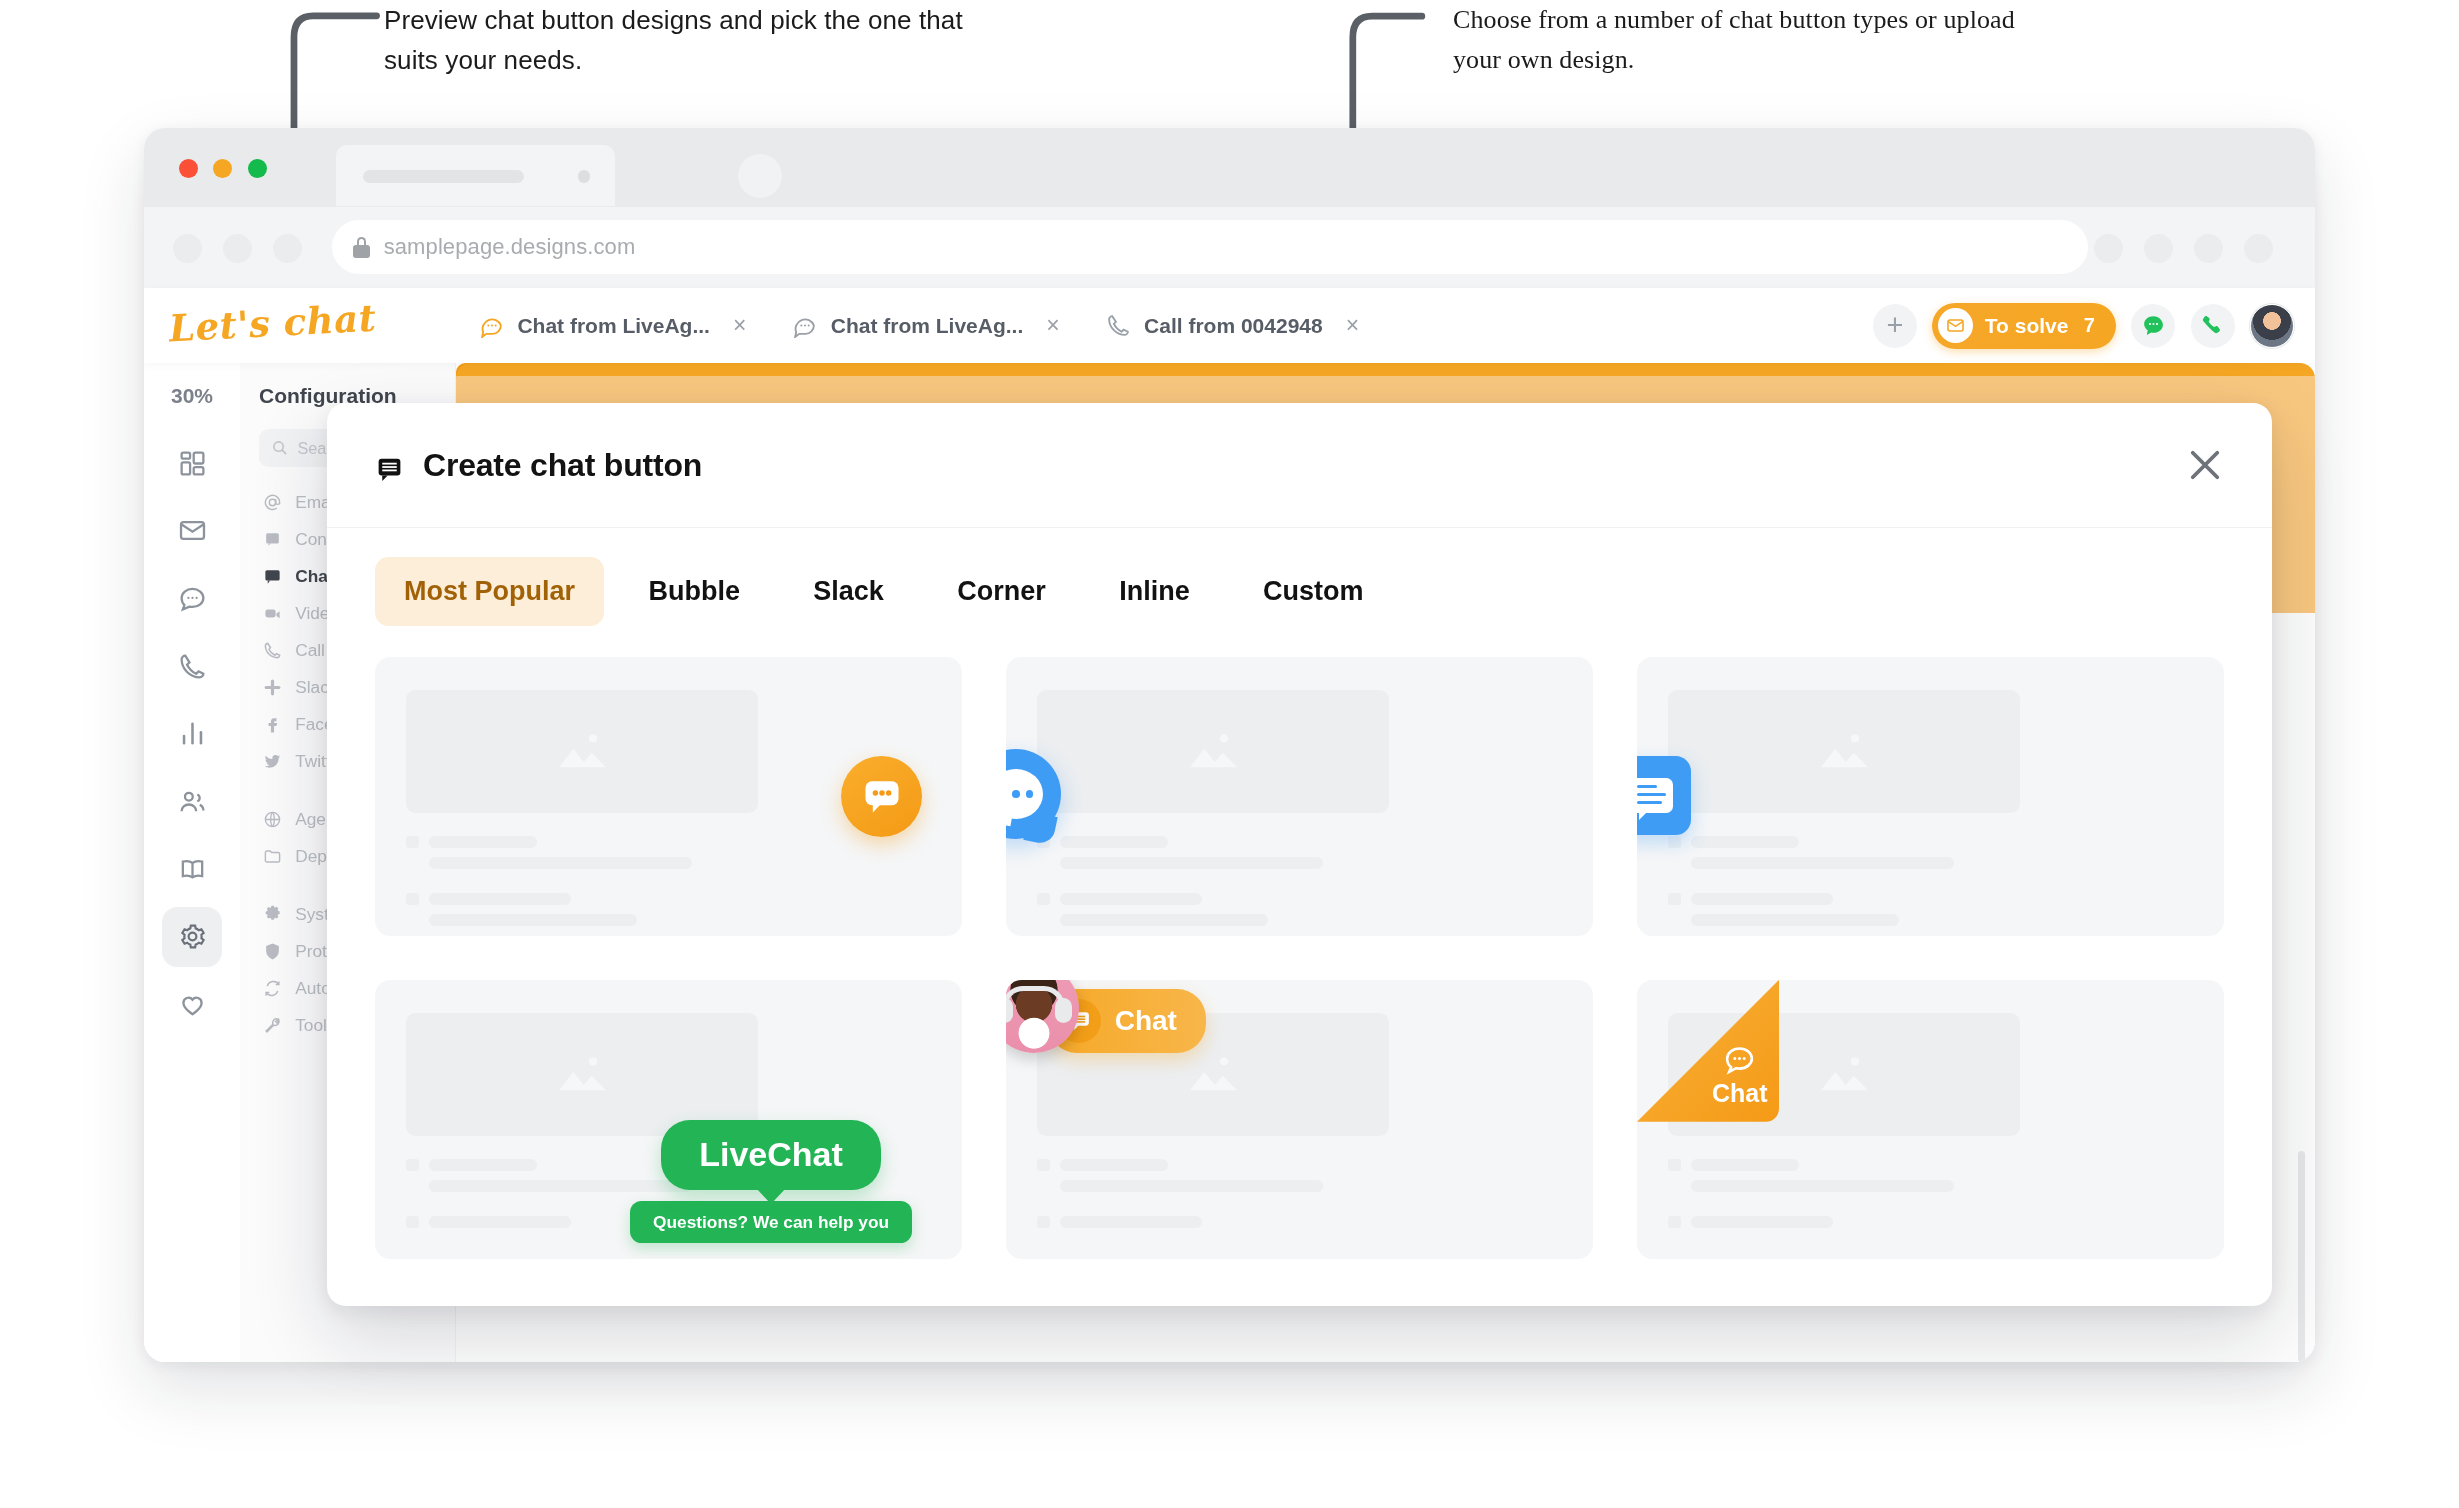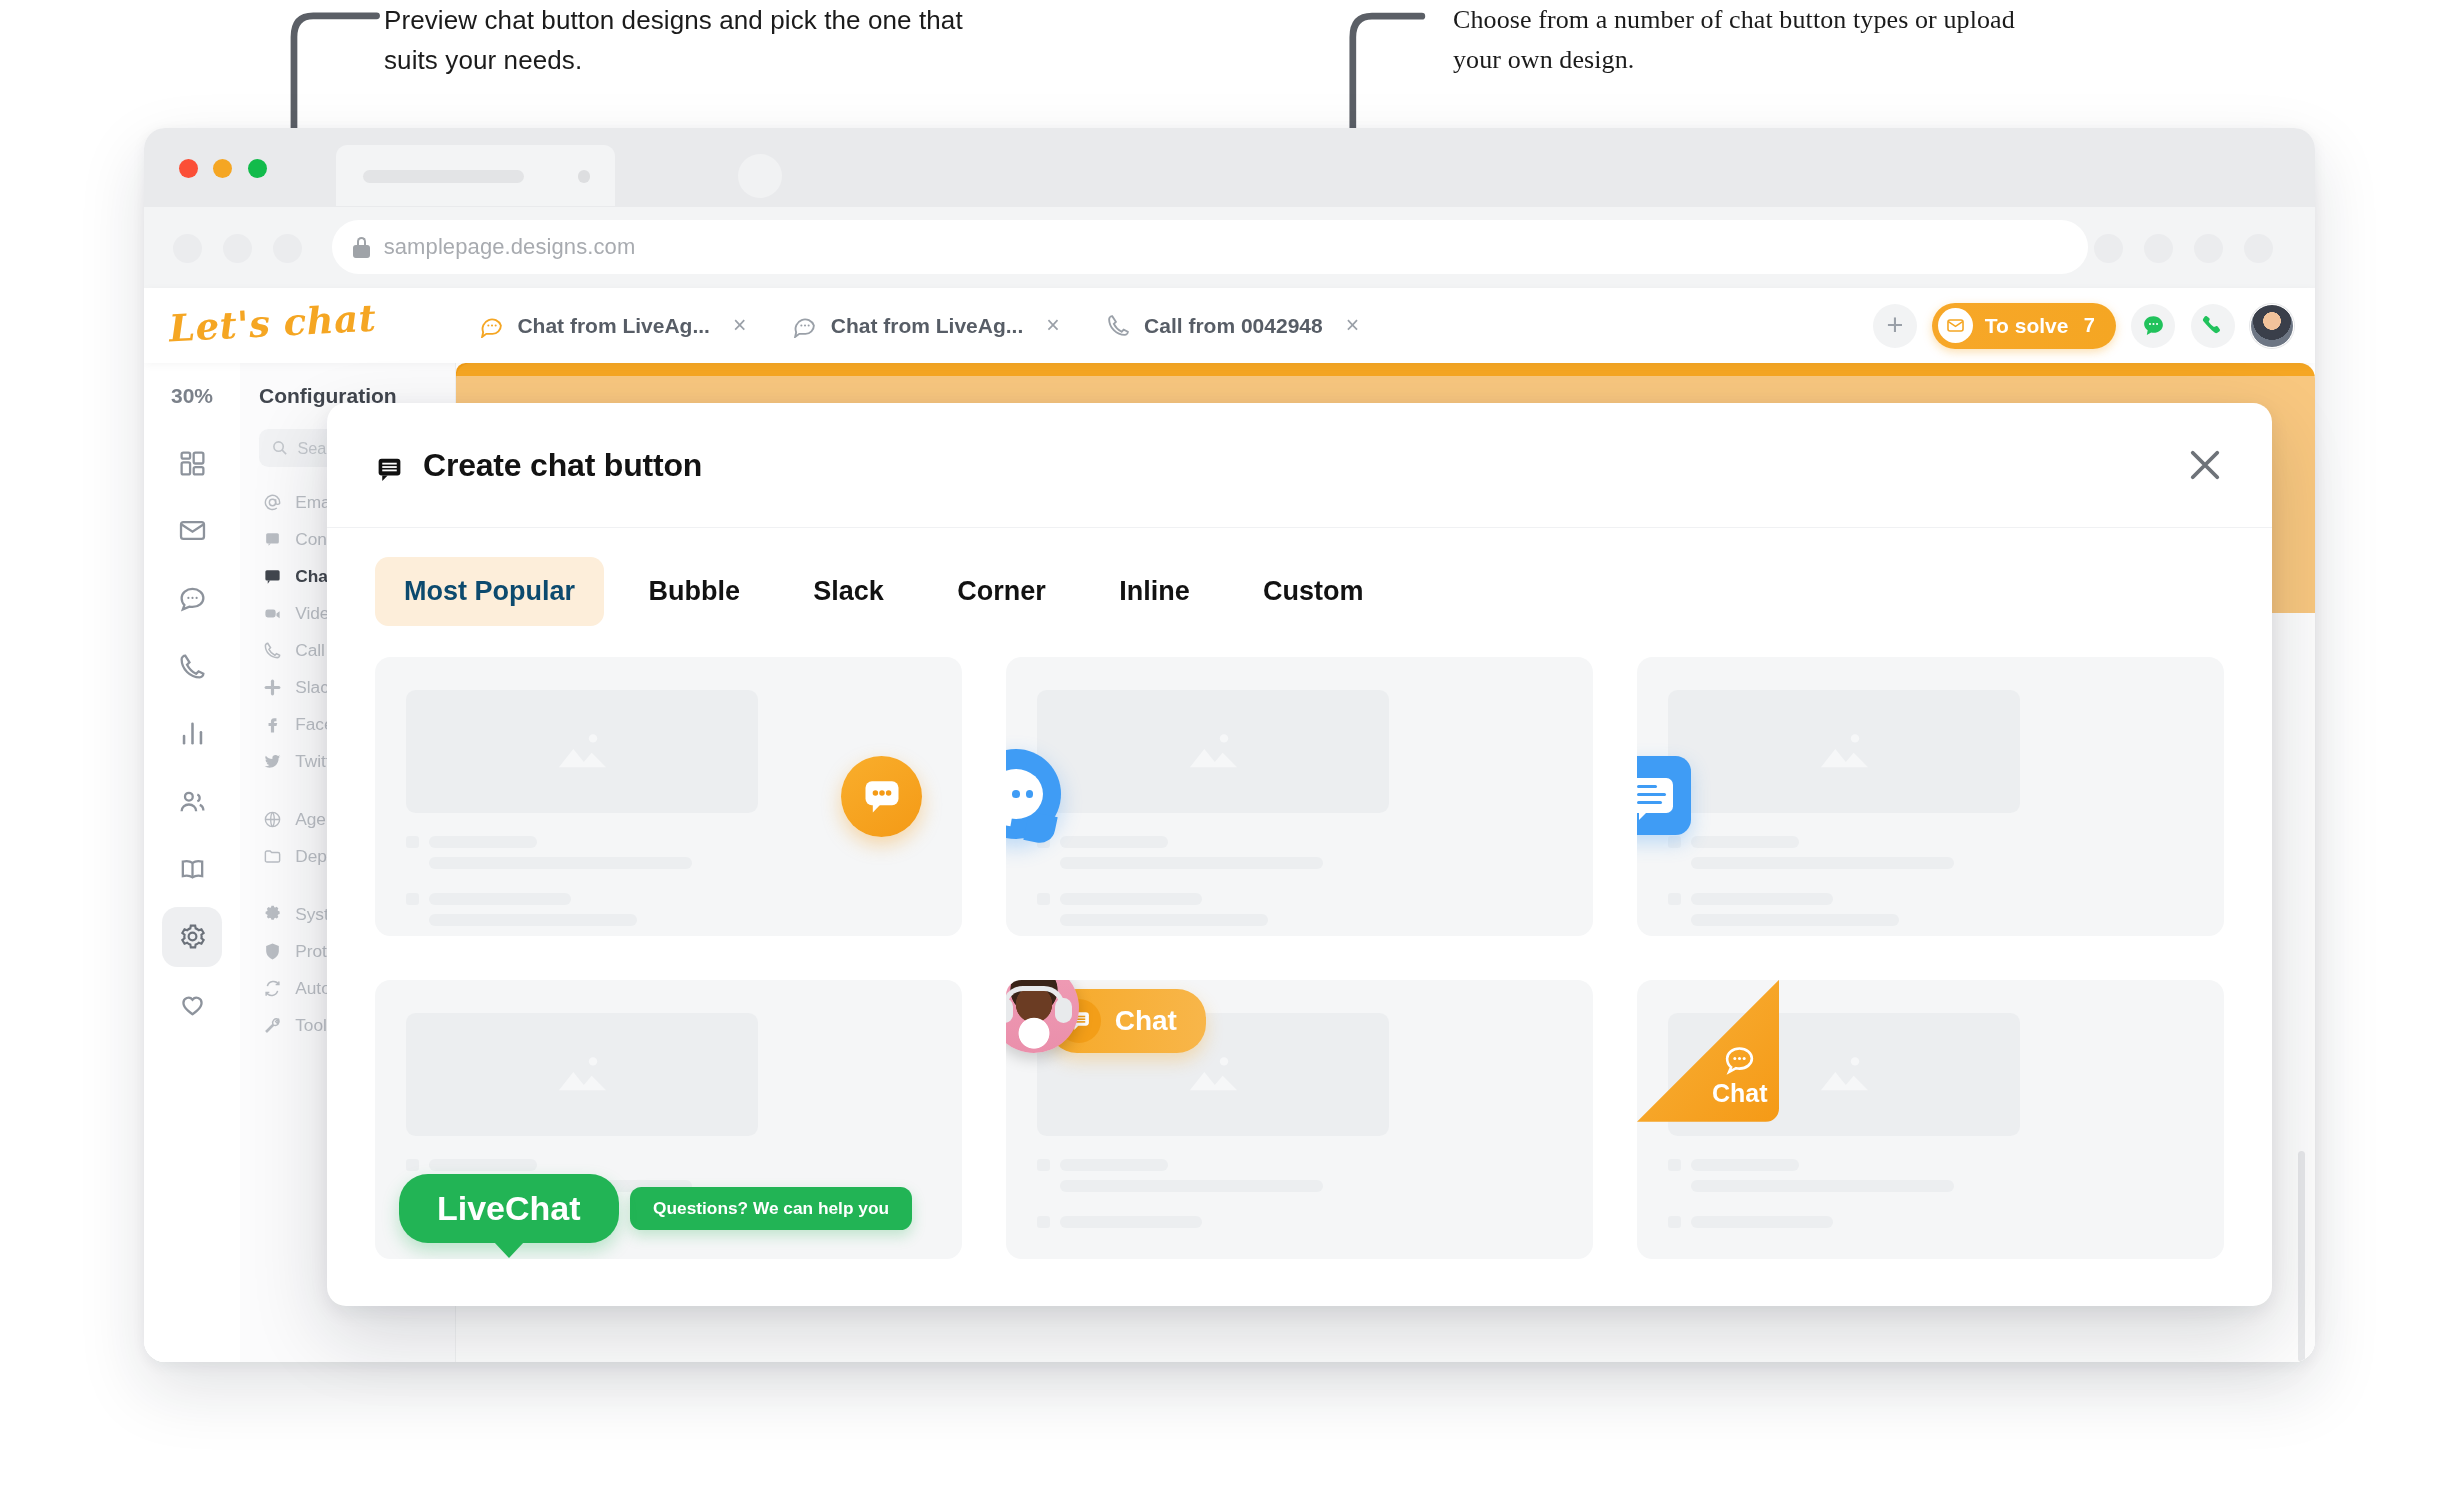--- a/index.html
+++ b/index.html
@@ -223,21 +223,21 @@
   #modal-close svg { width:100%; height:100%; display:block; }
 
   #modal-tabs {
     display:flex; align-items:center; gap: 0;
     padding: 29px 0 25px 48px;
   }
   .mtab {
     font-size: 27px; font-weight: 800; color:#121212;
     padding: 19px 29px; border-radius: 13.4px; white-space:nowrap;
   }
-  .mtab.active { background:#fdeeda; color:#0c4a6e; }
+  .mtab.active { background:#fdeeda; color:#a16207; }
   .mtab + .mtab { margin-left: 15.4px; }
 
   #grid {
     padding: 5.8px 48px 0 48px;
     display:grid; grid-template-columns: repeat(3, 1fr);
     gap: 44px 44px;
   }
   .card {
     position:relative;
     height: 279px;
@@ -308,21 +308,21 @@
   }
   .blue-square .sq-bubble i { display:block; height:2.9px; background:#3f9cf5; border-radius:1.9px; margin-bottom:4.8px; }
   .blue-square .sq-bubble i:nth-child(1){ width: 70%; }
   .blue-square .sq-bubble i:nth-child(2){ width: 100%; }
   .blue-square .sq-bubble i:nth-child(3){ width: 88%; }
   .blue-square .sq-bubble::after {
     content:""; position:absolute; left: 8.6px; bottom: -7.7px;
     width:0;height:0; border-left: 8.6px solid #fff; border-bottom: 8.6px solid transparent;
   }
 
-  .lc-wrap { display:flex; flex-direction:row; align-items:center; gap: 11.5px; }
+  .lc-wrap { display:flex; flex-direction:column; align-items:center; gap: 11.5px; }
   .lc-main {
     position:relative;
     background:#22b455; color:#fff; font-weight:800; font-size: 34px;
     padding: 15.4px 38px; border-radius: 29px;
     box-shadow: 0 7.7px 17.3px rgba(34,180,85,.28);
   }
   .lc-main::after {
     content:""; position:absolute; left: 50%; bottom: -14.4px; transform: translateX(-50%);
     width:0;height:0; border-left: 15.4px solid transparent; border-right:15.4px solid transparent;
     border-top: 16.3px solid #22b455;

